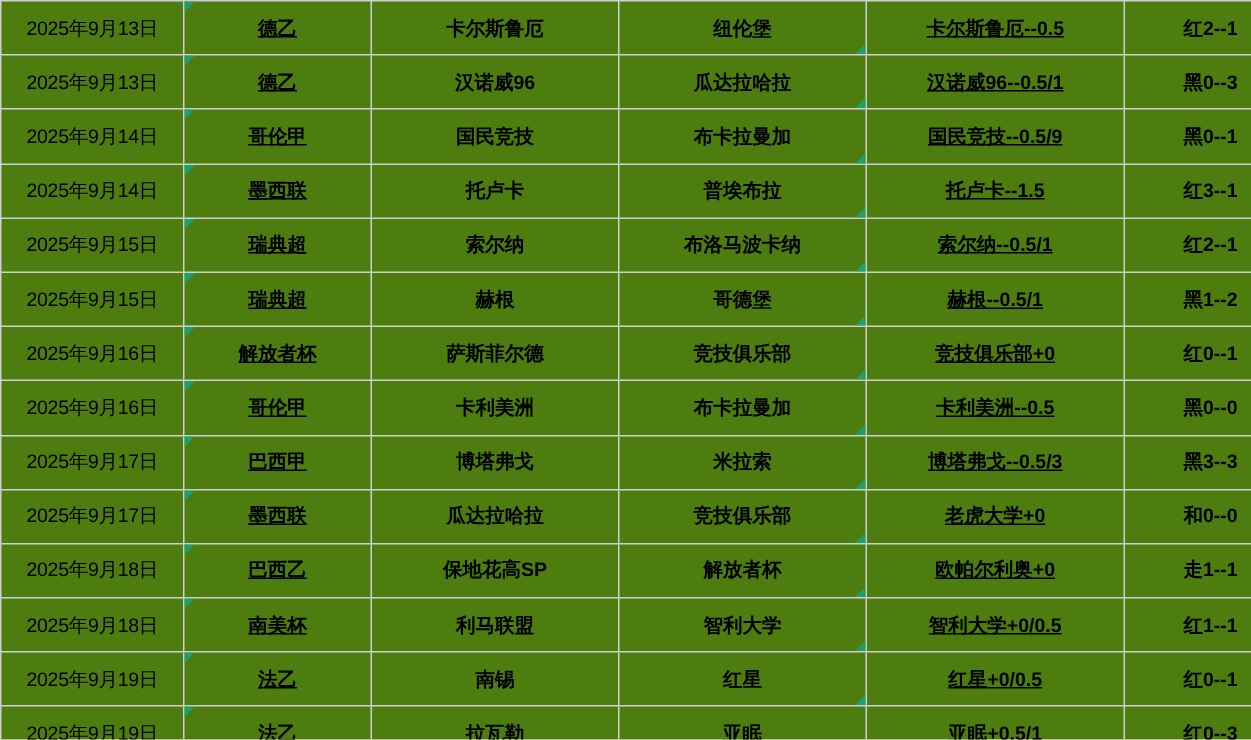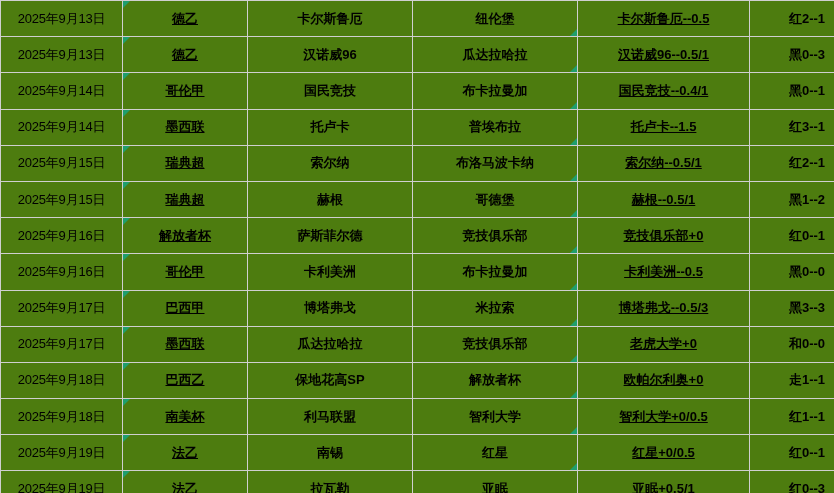--- a/index.html
+++ b/index.html
@@ -121,21 +121,21 @@
           <td class="c-home">汉诺威96</td>
           <td class="c-away">瓜达拉哈拉</td>
           <td class="c-pick">汉诺威96--0.5/1</td>
           <td class="c-result">黑0--3</td>
         </tr>
         <tr>
           <td class="c-date">2025年9月14日</td>
           <td class="c-league">哥伦甲</td>
           <td class="c-home">国民竞技</td>
           <td class="c-away">布卡拉曼加</td>
-          <td class="c-pick">国民竞技--0.4/1</td>
+          <td class="c-pick">国民竞技--0.5/9</td>
           <td class="c-result">黑0--1</td>
         </tr>
         <tr>
           <td class="c-date">2025年9月14日</td>
           <td class="c-league">墨西联</td>
           <td class="c-home">托卢卡</td>
           <td class="c-away">普埃布拉</td>
           <td class="c-pick">托卢卡--1.5</td>
           <td class="c-result">红3--1</td>
         </tr>

